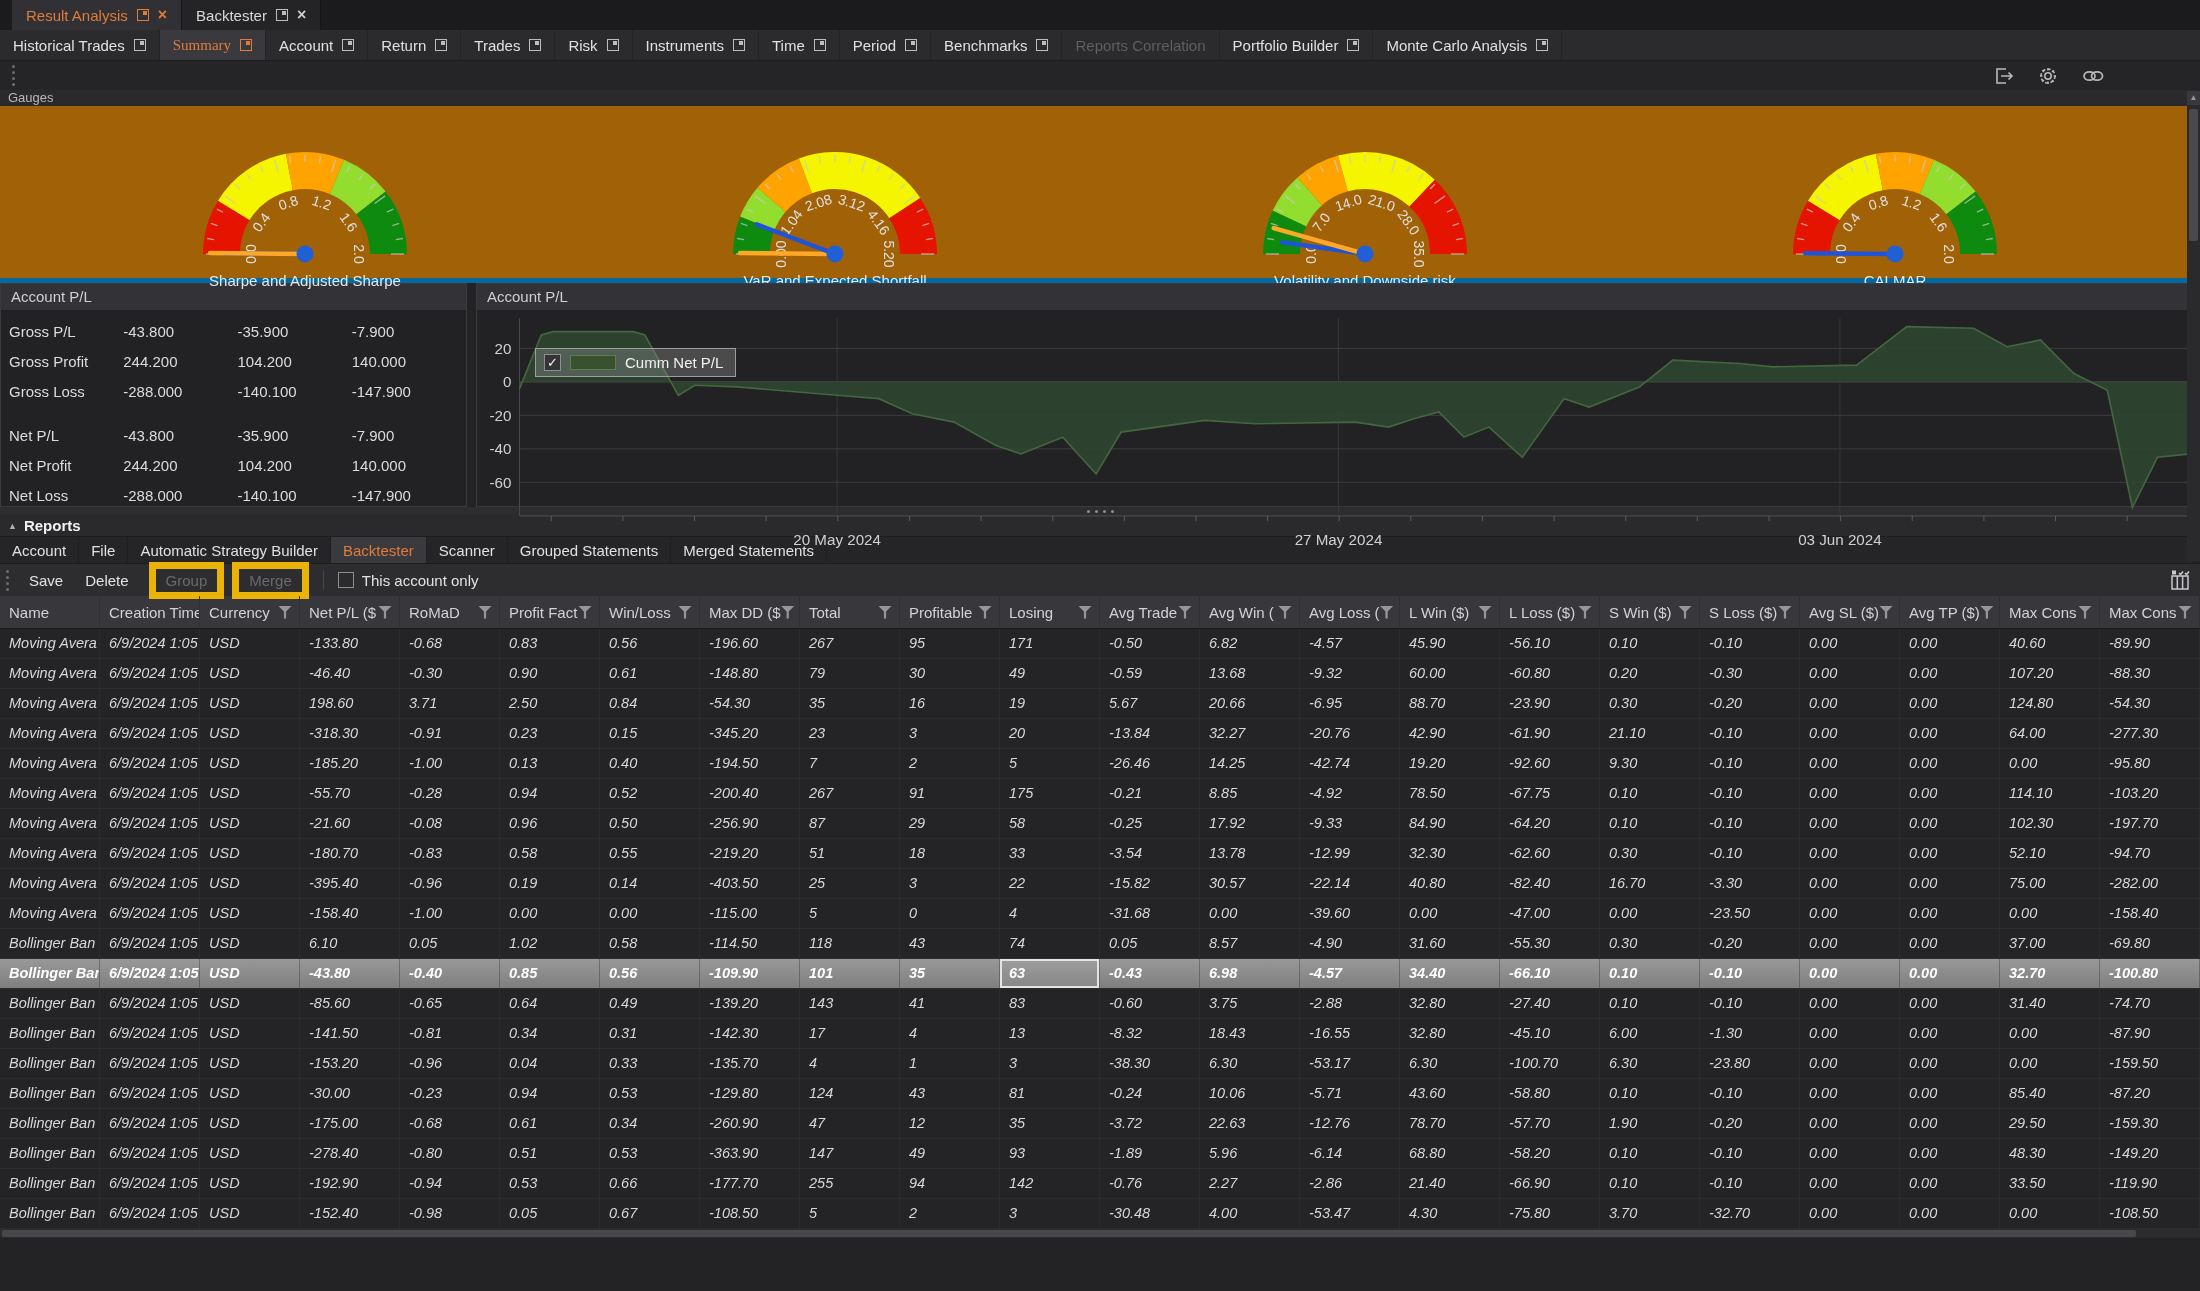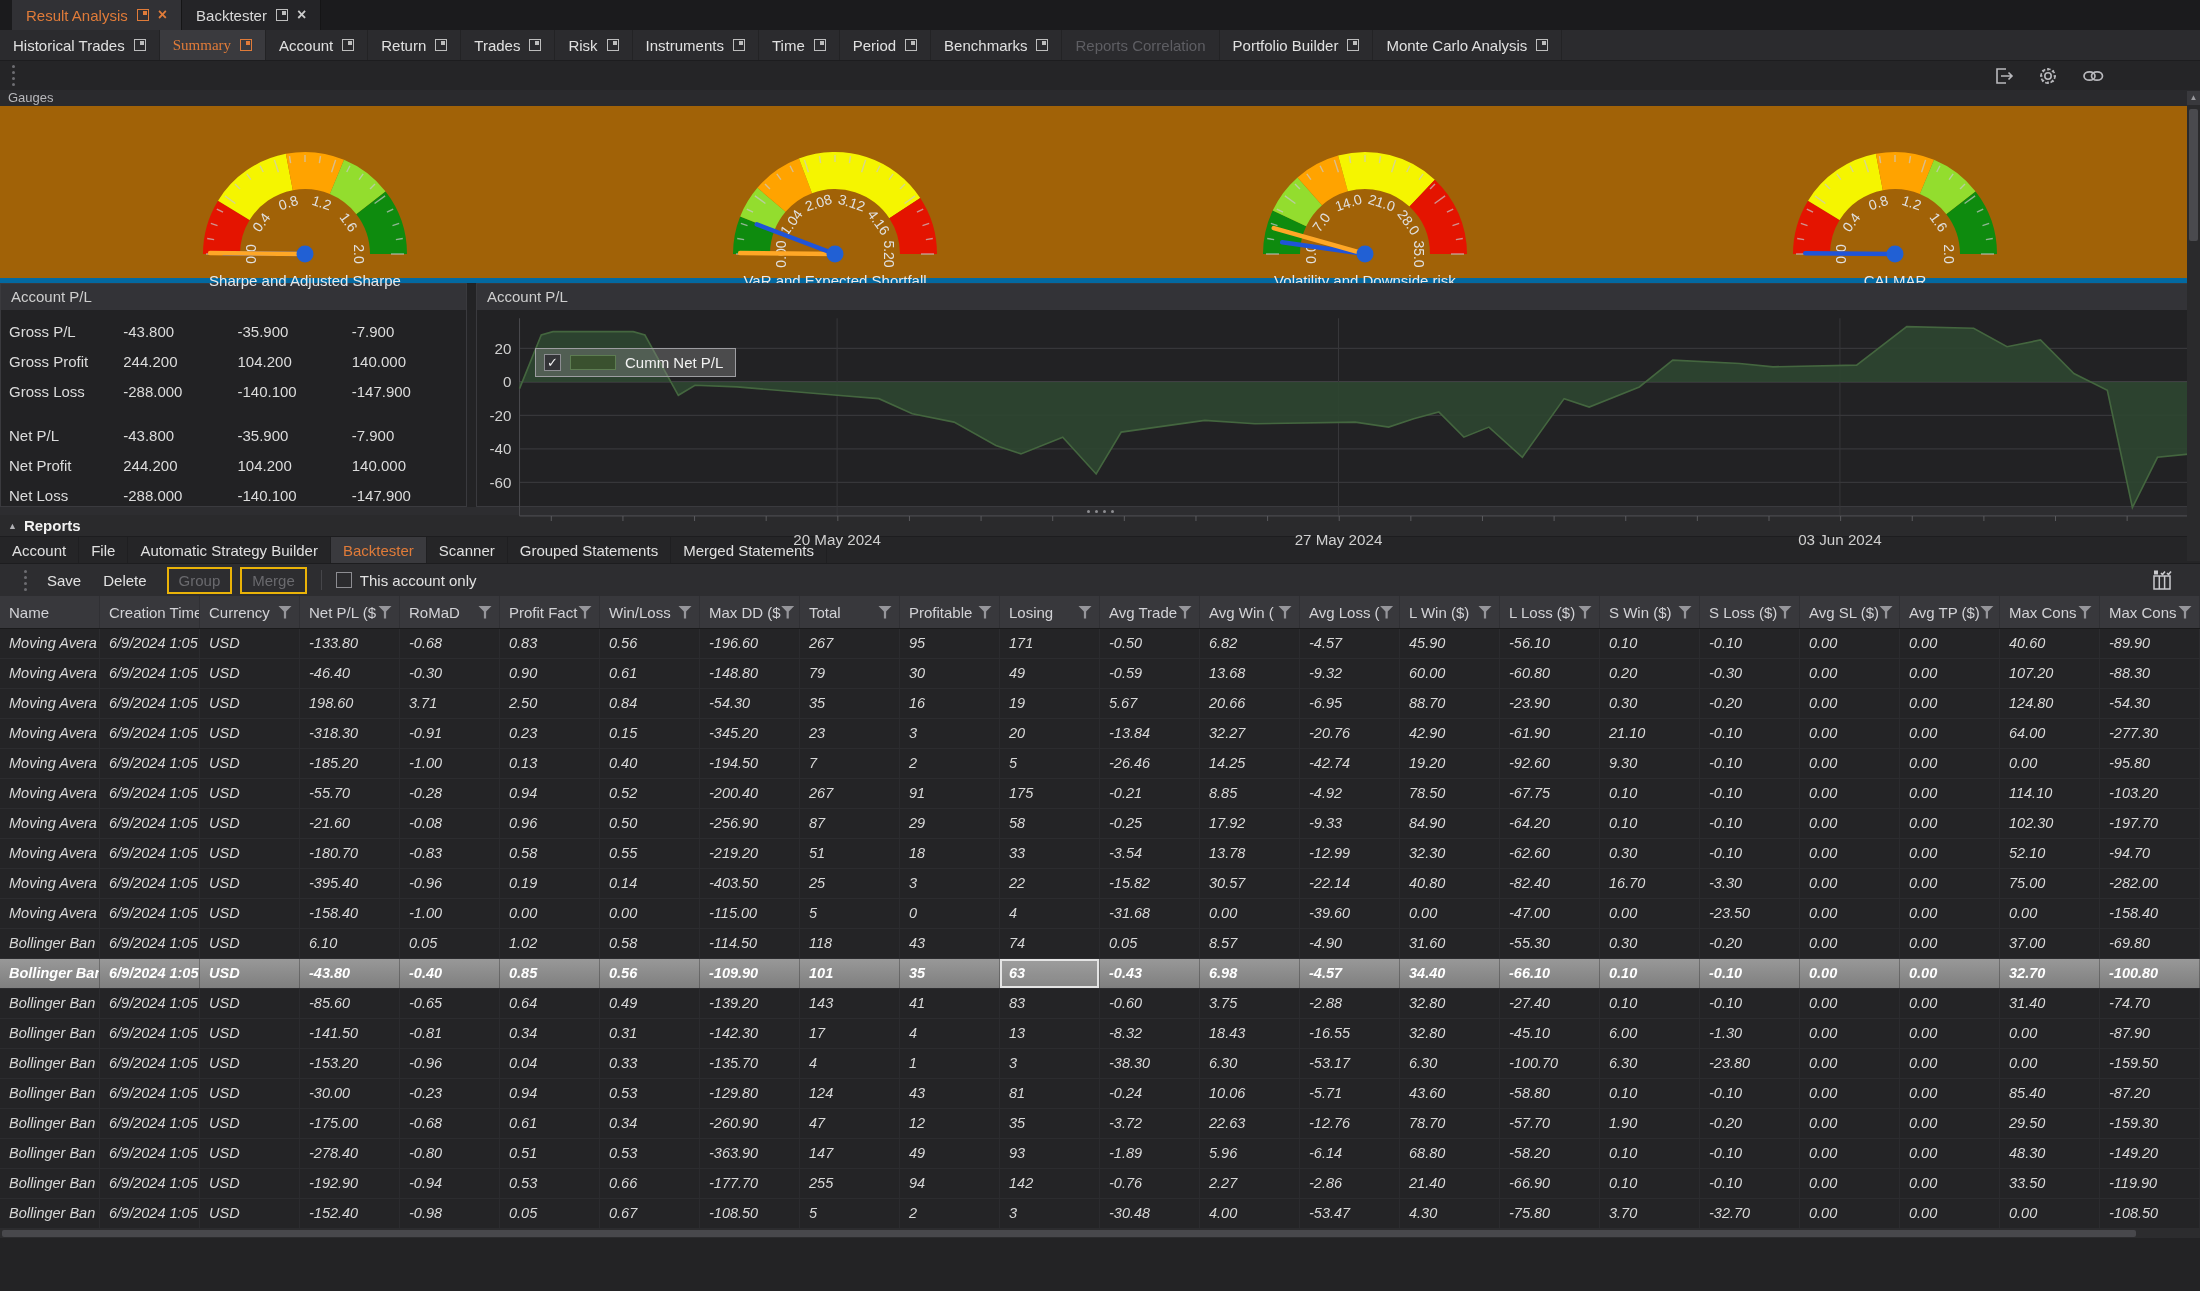--- a/index.html
+++ b/index.html
@@ -70,23 +70,23 @@
   .splitter i { width:3px; height:3px; border-radius:50%; background:#8d8d91; }
 
   
   .reports-header { height:22px; background:#2a2a2c; display:flex; align-items:center; gap:7px;
     padding-left:8px; border-bottom:1px solid #1d1d1f; }
   .reports-header .tri { font-size:9px; color:#b0b0b4; }
   .reports-header .txt { font-size:15px; font-weight:bold; color:#f2f2f2; }
   .reports-tabs { height:27px; background:#252527; display:flex; border-bottom:1px solid #1d1d1f;}
   .rtab { display:flex; align-items:center; padding:0 12px; font-size:15px; color:#e0e0e0; border-right:1px solid #1f1f21;}
   .rtab.active { background:#3a3a3e; color:#e07b39; }
-  .reports-toolbar { height:32px; background:#2d2d30; display:flex; align-items:center; gap:14px; padding:0 24px;}
+  .reports-toolbar { height:32px; background:#2d2d30; display:flex; align-items:center; gap:14px; padding:0 6px;}
   .tbtn { font-size:15px; color:#e2e2e2; padding:3px 6px; }
-  .tbtn.disabled { color:#6a6a6e; border:2px solid #eab308; padding:3px 10px; }
+  .tbtn.disabled { color:#6a6a6e; border:7px solid #eab308; padding:3px 10px; }
   .vsep { width:1px; height:20px; background:#46464a; }
   .chk { width:16px; height:16px; border:1px solid #8d8d92; background:#2b2b2e; }
   .chklabel { font-size:15px; color:#e2e2e2; margin-left:-6px; }
   .spacer { flex:1; }
 
   
   .rt-header { display:grid; grid-template-columns:repeat(22,1fr); height:33px; background:#38383c;
     border-bottom:1px solid #1a1a1b; }
   .rt-hcell { display:flex; align-items:center; justify-content:space-between; padding:0 7px 0 9px;
     font-size:15px; color:#d2d2d6; overflow:hidden; white-space:nowrap; border-right:1px solid #303034; }

